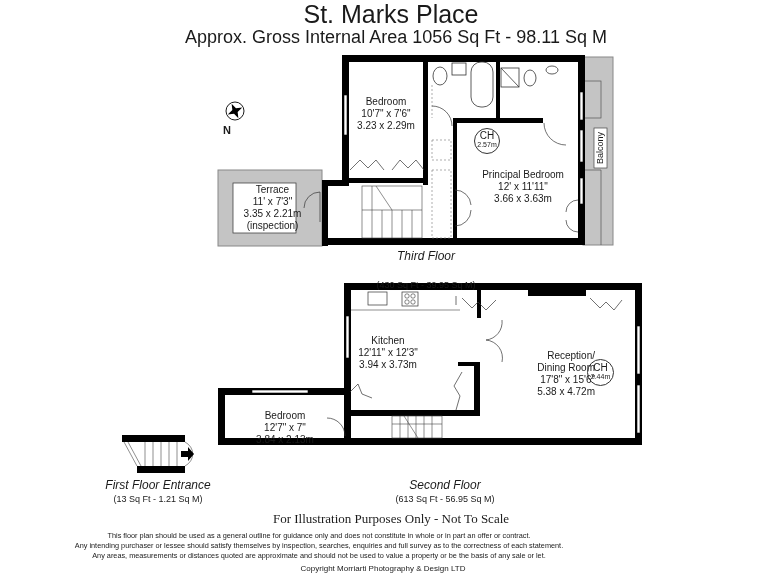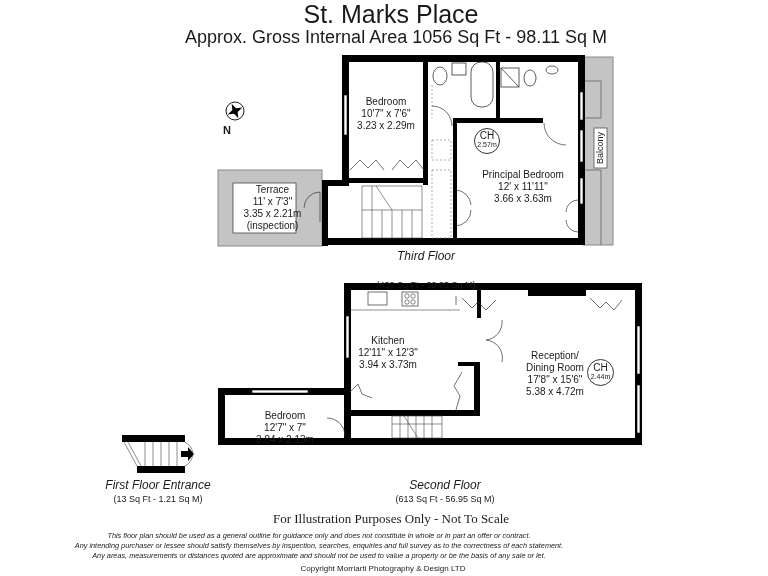--- a/index.html
+++ b/index.html
@@ -6,21 +6,21 @@
   body { width: 768px; height: 576px; position: relative; overflow: hidden;
          font-family: "Liberation Sans", sans-serif; color: #1a1a1a; }
   .abs { position: absolute; }
   .center { text-align: center; margin-left: 7px; }
   #title { left: 0; width: 768px; top: 0px; font-size: 25px; line-height: 28px; }
   #subtitle { left: 0; width: 778px; top: 26px; font-size: 18px; line-height: 22px; }
   .room-label { font-size: 10px; line-height: 12px; text-align: center; }
   .floor-name { font-size: 12px; line-height: 14px; text-align: center; font-style: italic; }
   .floor-area { font-size: 9px; line-height: 11px; text-align: center; }
   #disclaimer-title { left: 0; width: 768px; top: 511px; font-size: 13px; line-height: 15px; font-family: Liberation Serif, serif; }
-  .disc { left: 0; width: 624px; font-size: 7.3px; line-height: 9.5px; font-style: italic; }
+  .disc { left: 0; width: 624px; font-size: 7.3px; line-height: 9.5px; }
   #copyright { left: 0; width: 752px; top: 564px; font-size: 8px; line-height: 10px; }
   svg { position: absolute; left: 0; top: 0; }
   .ch-label { font-size: 10px; text-align: center; line-height: 9px; }
 </style>
 </head>
 <body>
 
 <div id="title" class="abs center">St. Marks Place</div>
 <div id="subtitle" class="abs center">Approx. Gross Internal Area   1056 Sq Ft  -  98.11 Sq M</div>
 
@@ -198,21 +198,21 @@
 <div class="abs room-label" style="left:579px;top:142px;width:42px;transform:rotate(-90deg);font-size:9px;">Balcony</div>
 
 <div class="abs floor-name" style="left:340px;top:249px;width:172px;">Third Floor</div>
 <div class="abs floor-area" style="left:340px;top:265px;width:172px;margin-top:15px;">(430 Sq Ft  -  39.95 Sq M)</div>
 
 <div class="abs room-label" style="left:348px;top:335px;width:80px;">
   <div>Kitchen</div>
   <div>12'11" x 12'3"</div>
   <div>3.94 x 3.73m</div>
 </div>
-<div class="abs room-label" style="left:515px;top:350px;width:80px;">
+<div class="abs room-label" style="left:515px;top:350px;width:80px;text-align:right;">
   <div>Reception/</div>
   <div>Dining Room</div>
   <div>17'8" x 15'6"</div>
   <div>5.38 x 4.72m</div>
 </div>
 <div class="abs" style="left:587px;top:359px;width:25px;height:25px;border:1px solid #333;border-radius:50%;">
   <div class="ch-label" style="margin-top:3px;">CH</div>
   <div class="ch-label" style="font-size:7px;">2.44m</div>
 </div>
 <div class="abs room-label" style="left:240px;top:410px;width:90px;">

